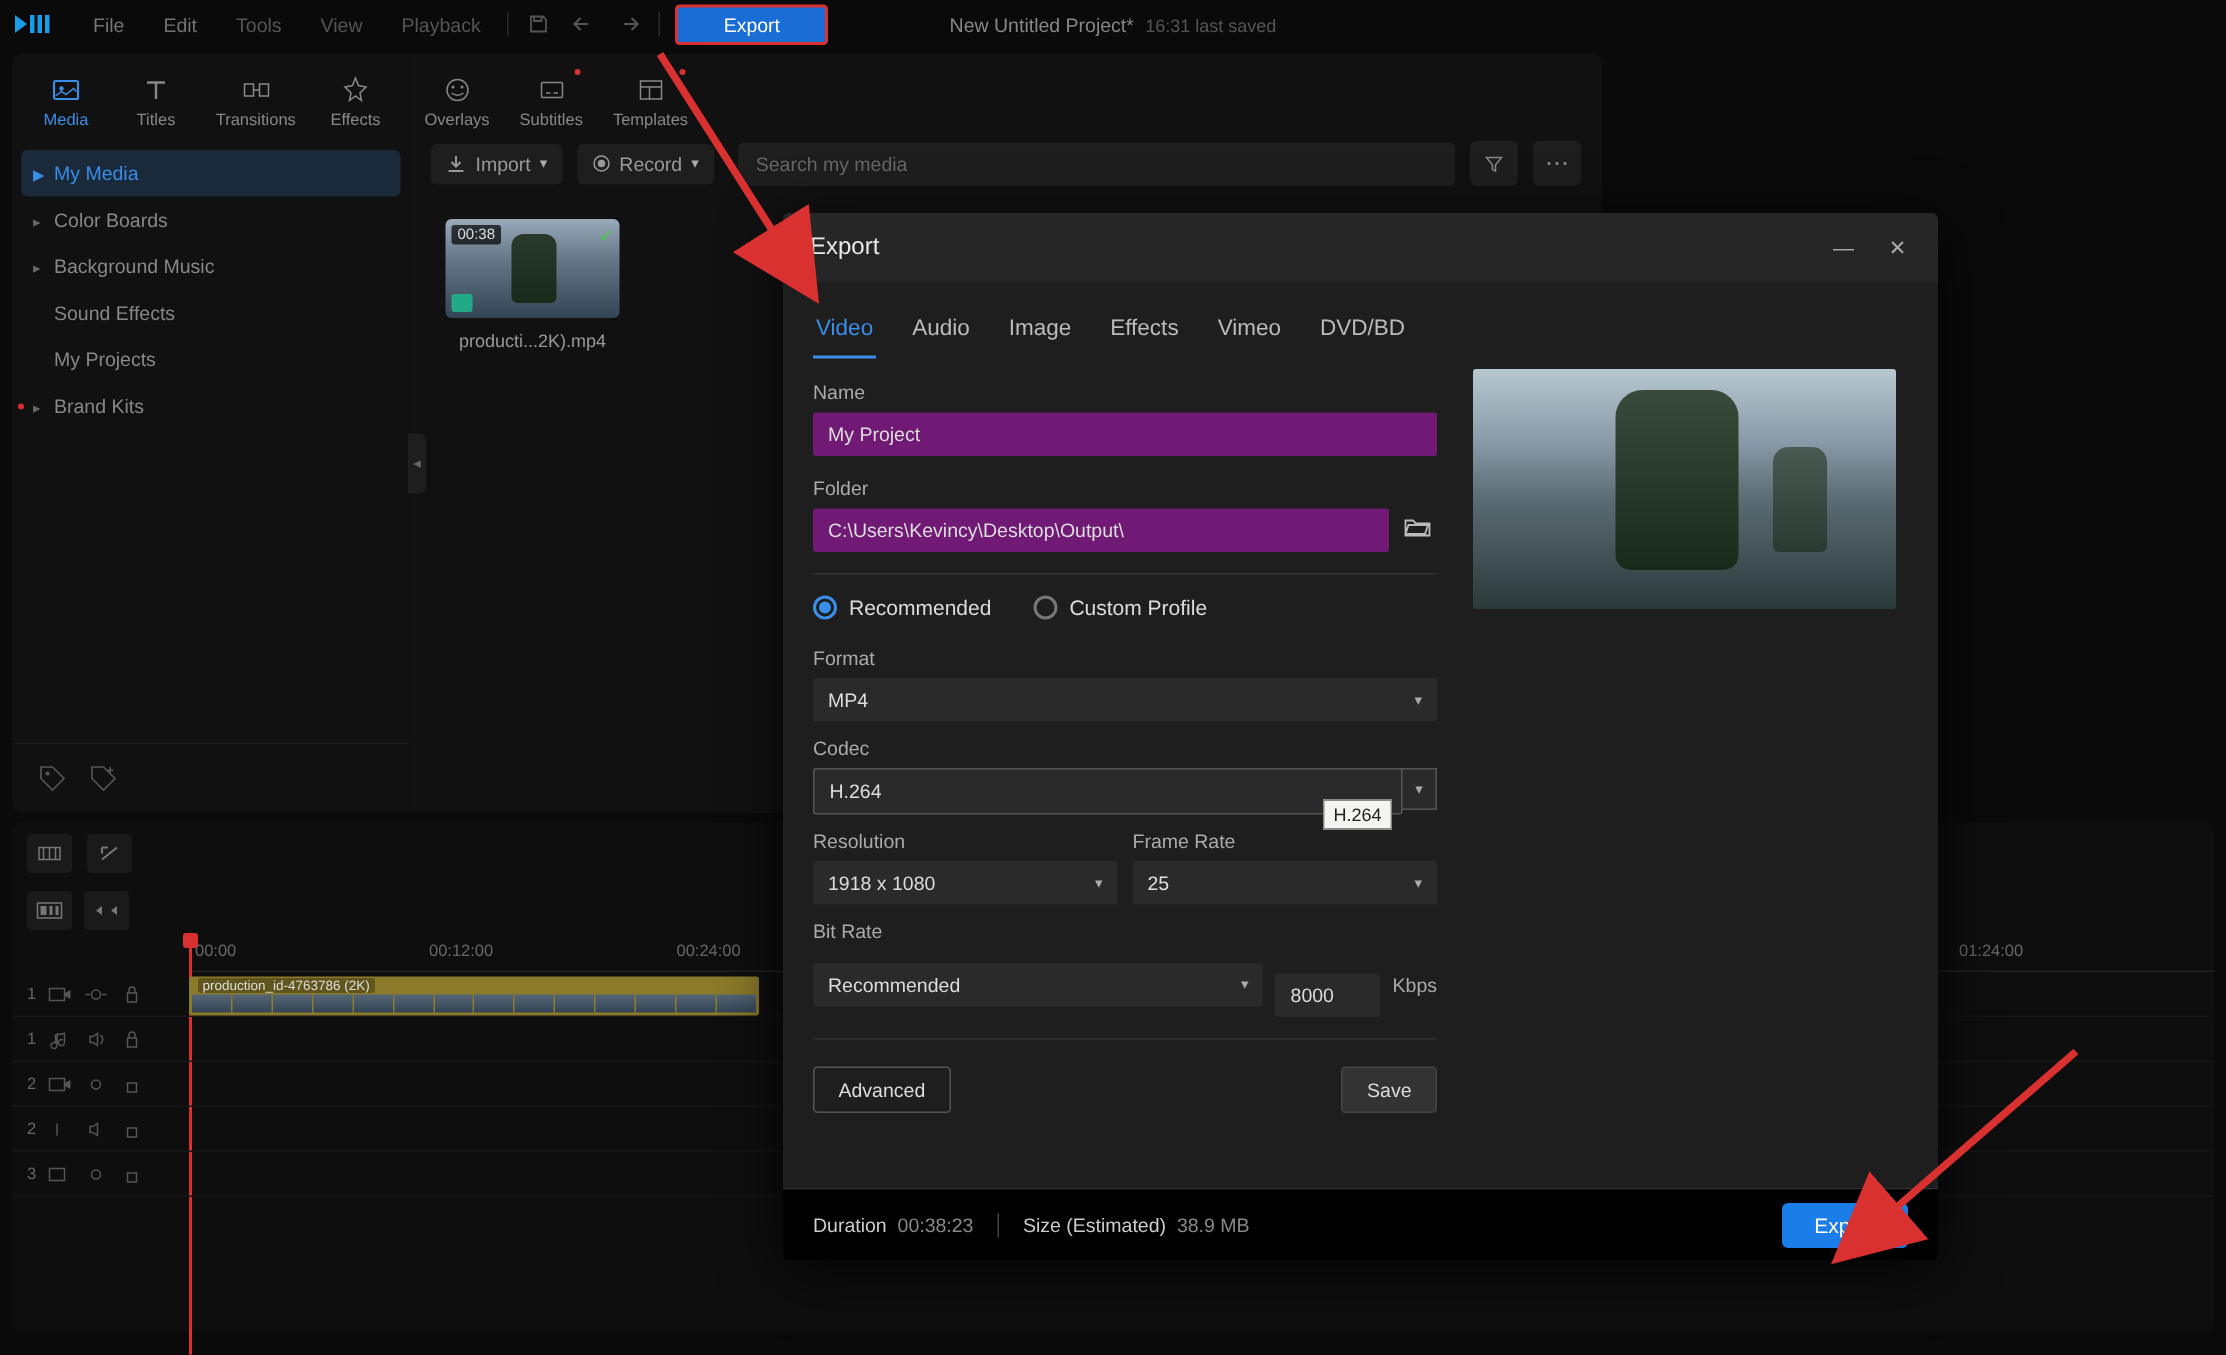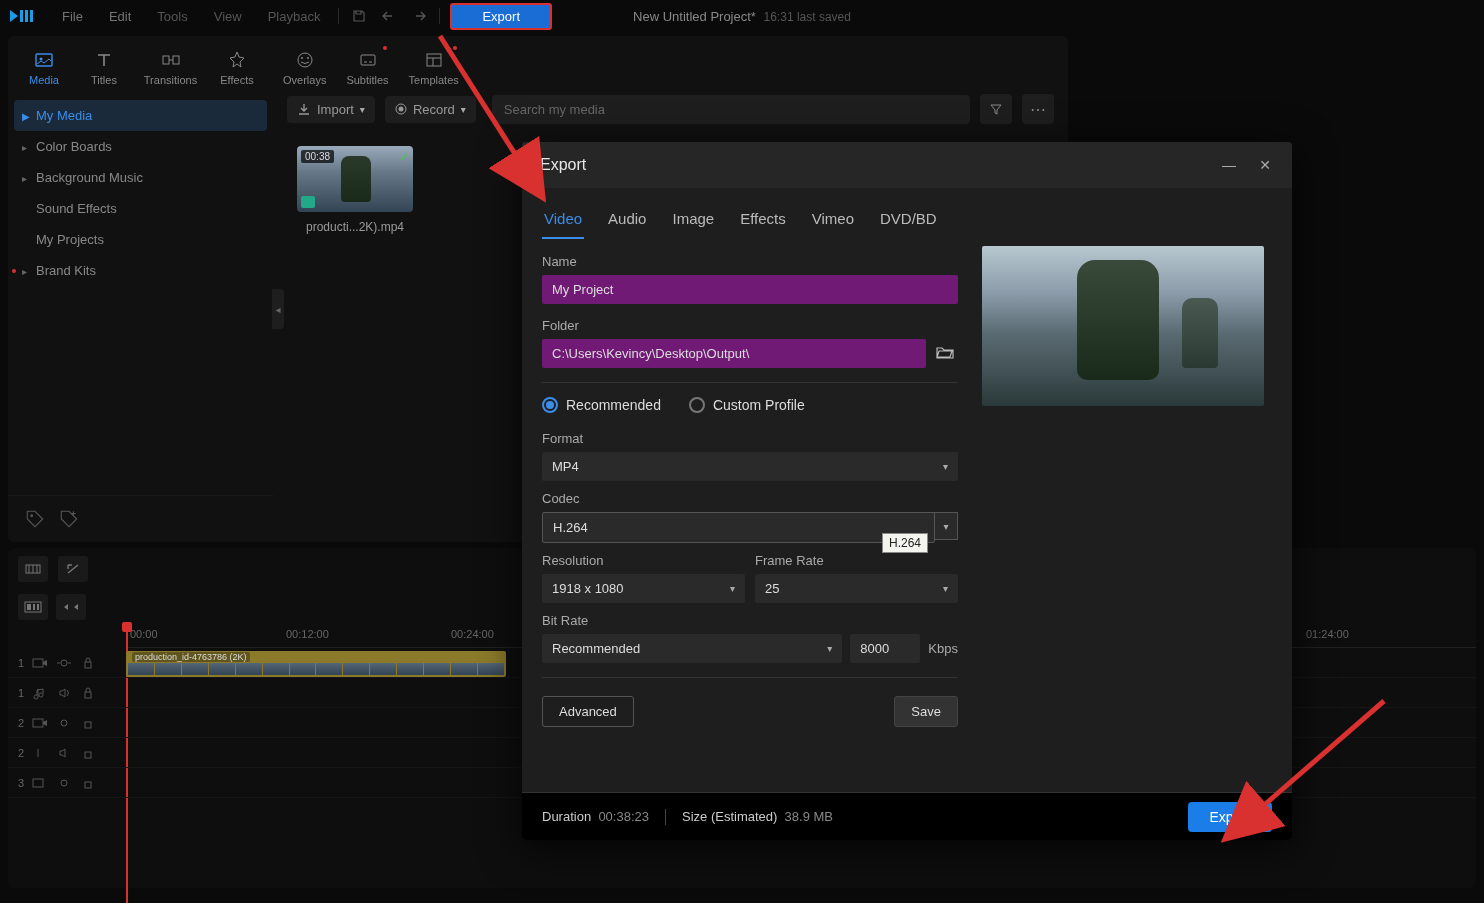--- a/index.html
+++ b/index.html
@@ -110,21 +110,21 @@
 .radio.checked { border-color: #3a8de8; }
 .radio.checked::after { content:''; width: 8px; height: 8px; background: #3a8de8; border-radius: 50%; }
 
 .fselect { width: 100%; background: #2a2a2a; border: none; padding: 7px 10px; font-size: 13px; color: #ddd; border-radius: 2px; display: flex; justify-content: space-between; align-items: center; }
 .fselect.outlined { border: 1px solid #555; }
 .caret-dn { font-size: 10px; color: #aaa; }
 .sel-caret-box { width: 24px; height: 28px; background: #2a2a2a; border: 1px solid #555; display: flex; align-items: center; justify-content: center; margin-left: -1px; }
 
 .two-col { display: flex; gap: 10px; }
 .two-col > div { flex: 1; }
-.bitrate-input { width: 70px; background: #2a2a2a; border: none; padding: 7px 10px; font-size: 13px; color: #ddd; border-radius: 2px; }
+.bitrate-input { width: 70px; background: #2a2a2a; border: none; padding: 7px 10px; font-size: 13px; color: #ddd; border-radius: 2px; margin-top: 15px; }
 
 .tooltip-box { position: absolute; background: #f5f5f0; color: #222; font-size: 12px; padding: 2px 6px; border: 1px solid #888; }
 
 .btn-row { display: flex; justify-content: space-between; margin-top: 18px; }
 .obtn { border: 1px solid #555; background: transparent; color: #ddd; padding: 7px 16px; font-size: 13px; border-radius: 3px; }
 .obtn.filled { background: #333; border-color: #444; }
 
 .preview-box { width: 282px; height: 160px; background: linear-gradient(180deg, #b8c8d0 0%, #8a9aa8 30%, #5a6a72 55%, #2a3a3a 100%); border-radius: 2px; position: relative; overflow: hidden; }
 .preview-box::before { content:''; position:absolute; left:95px; top:14px; width:82px; height:120px; background: linear-gradient(180deg,#3a4a3a 0%, #1a2a1a 100%); border-radius: 18px 18px 10px 10px; }
 .preview-box::after { content:''; position:absolute; left:200px; top:52px; width:36px; height:70px; background: linear-gradient(180deg,#4a5a52,#2a3a32); border-radius: 10px 10px 4px 4px; }

